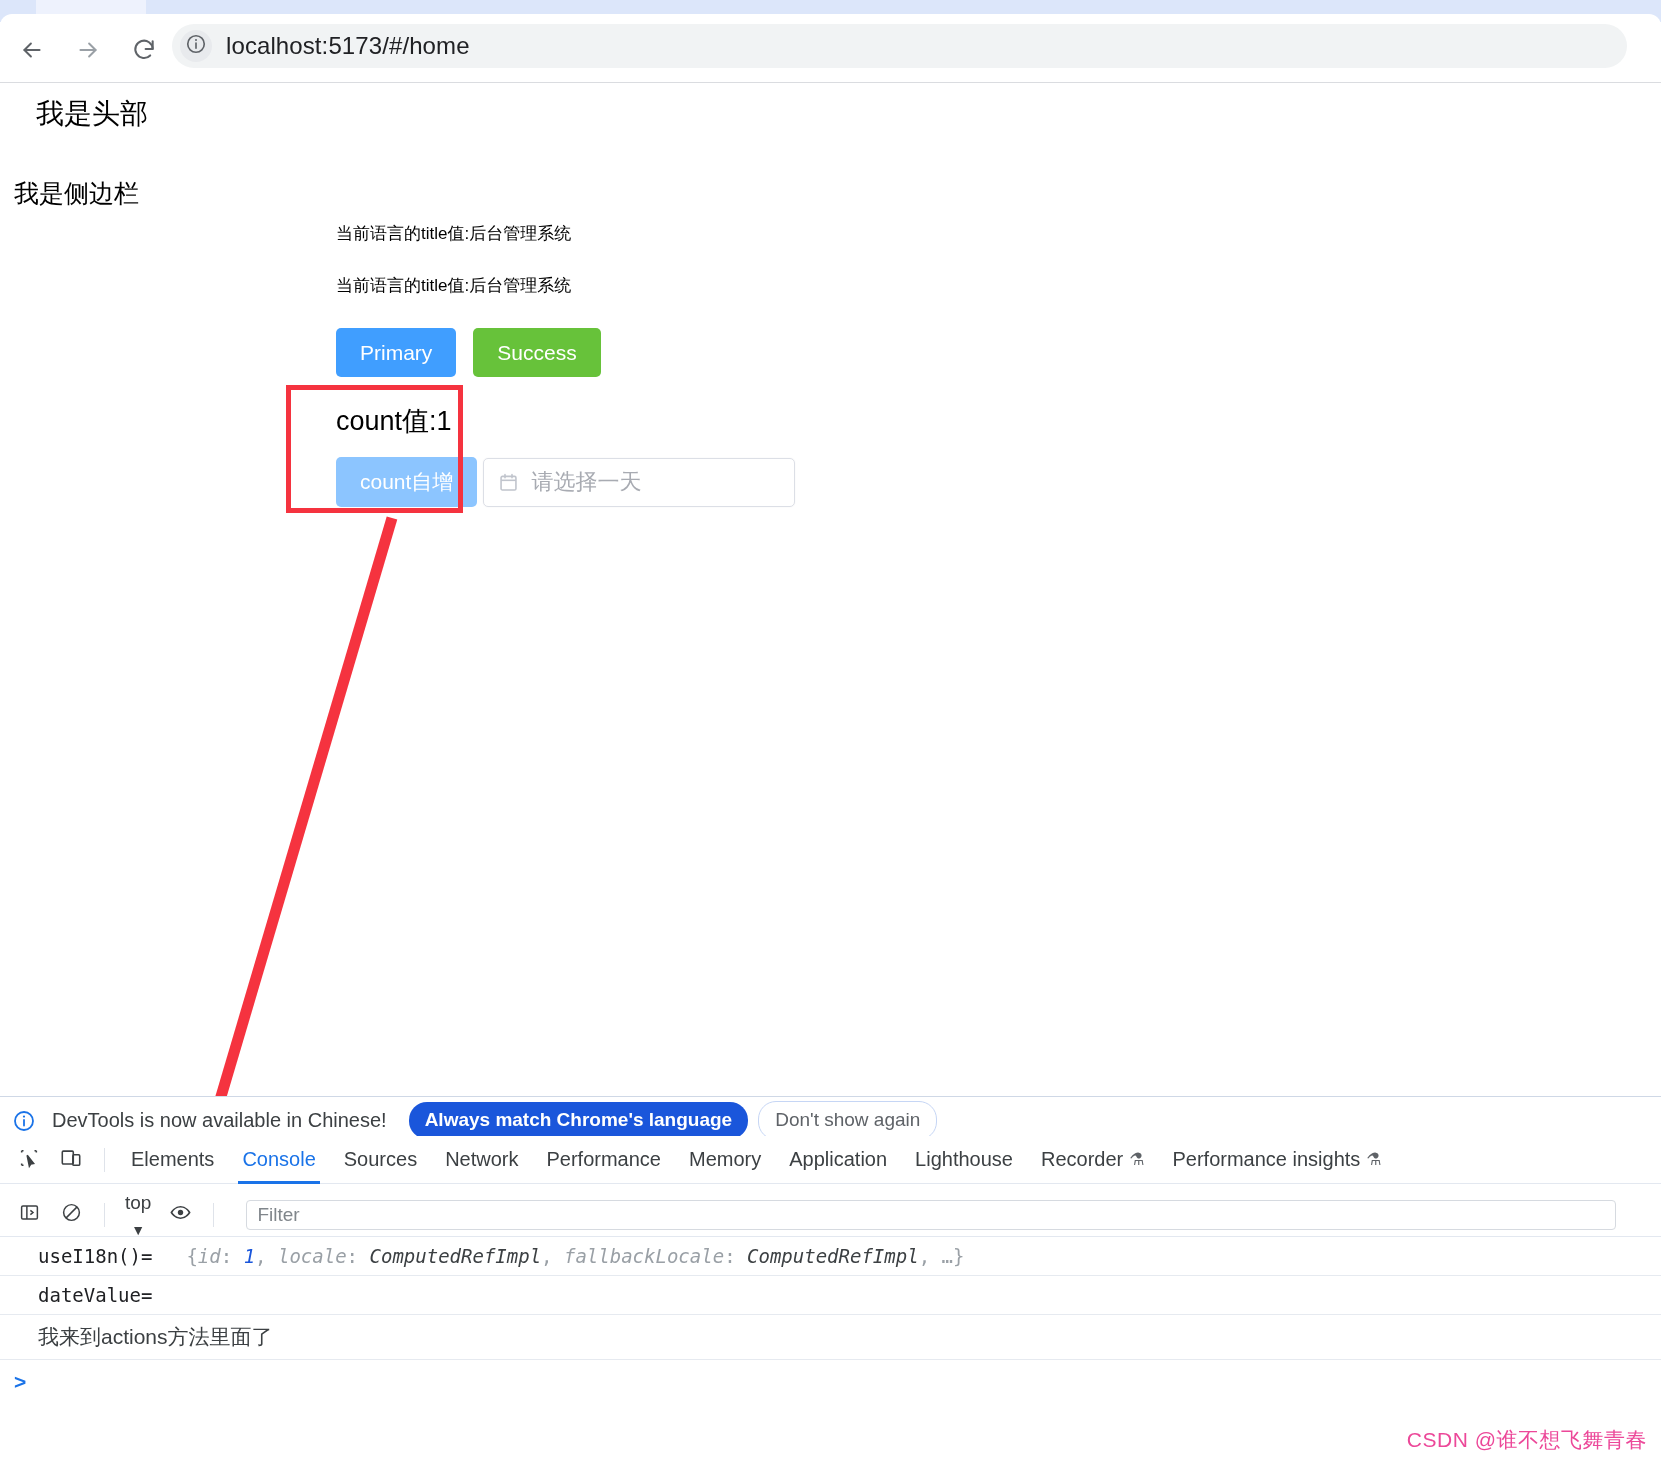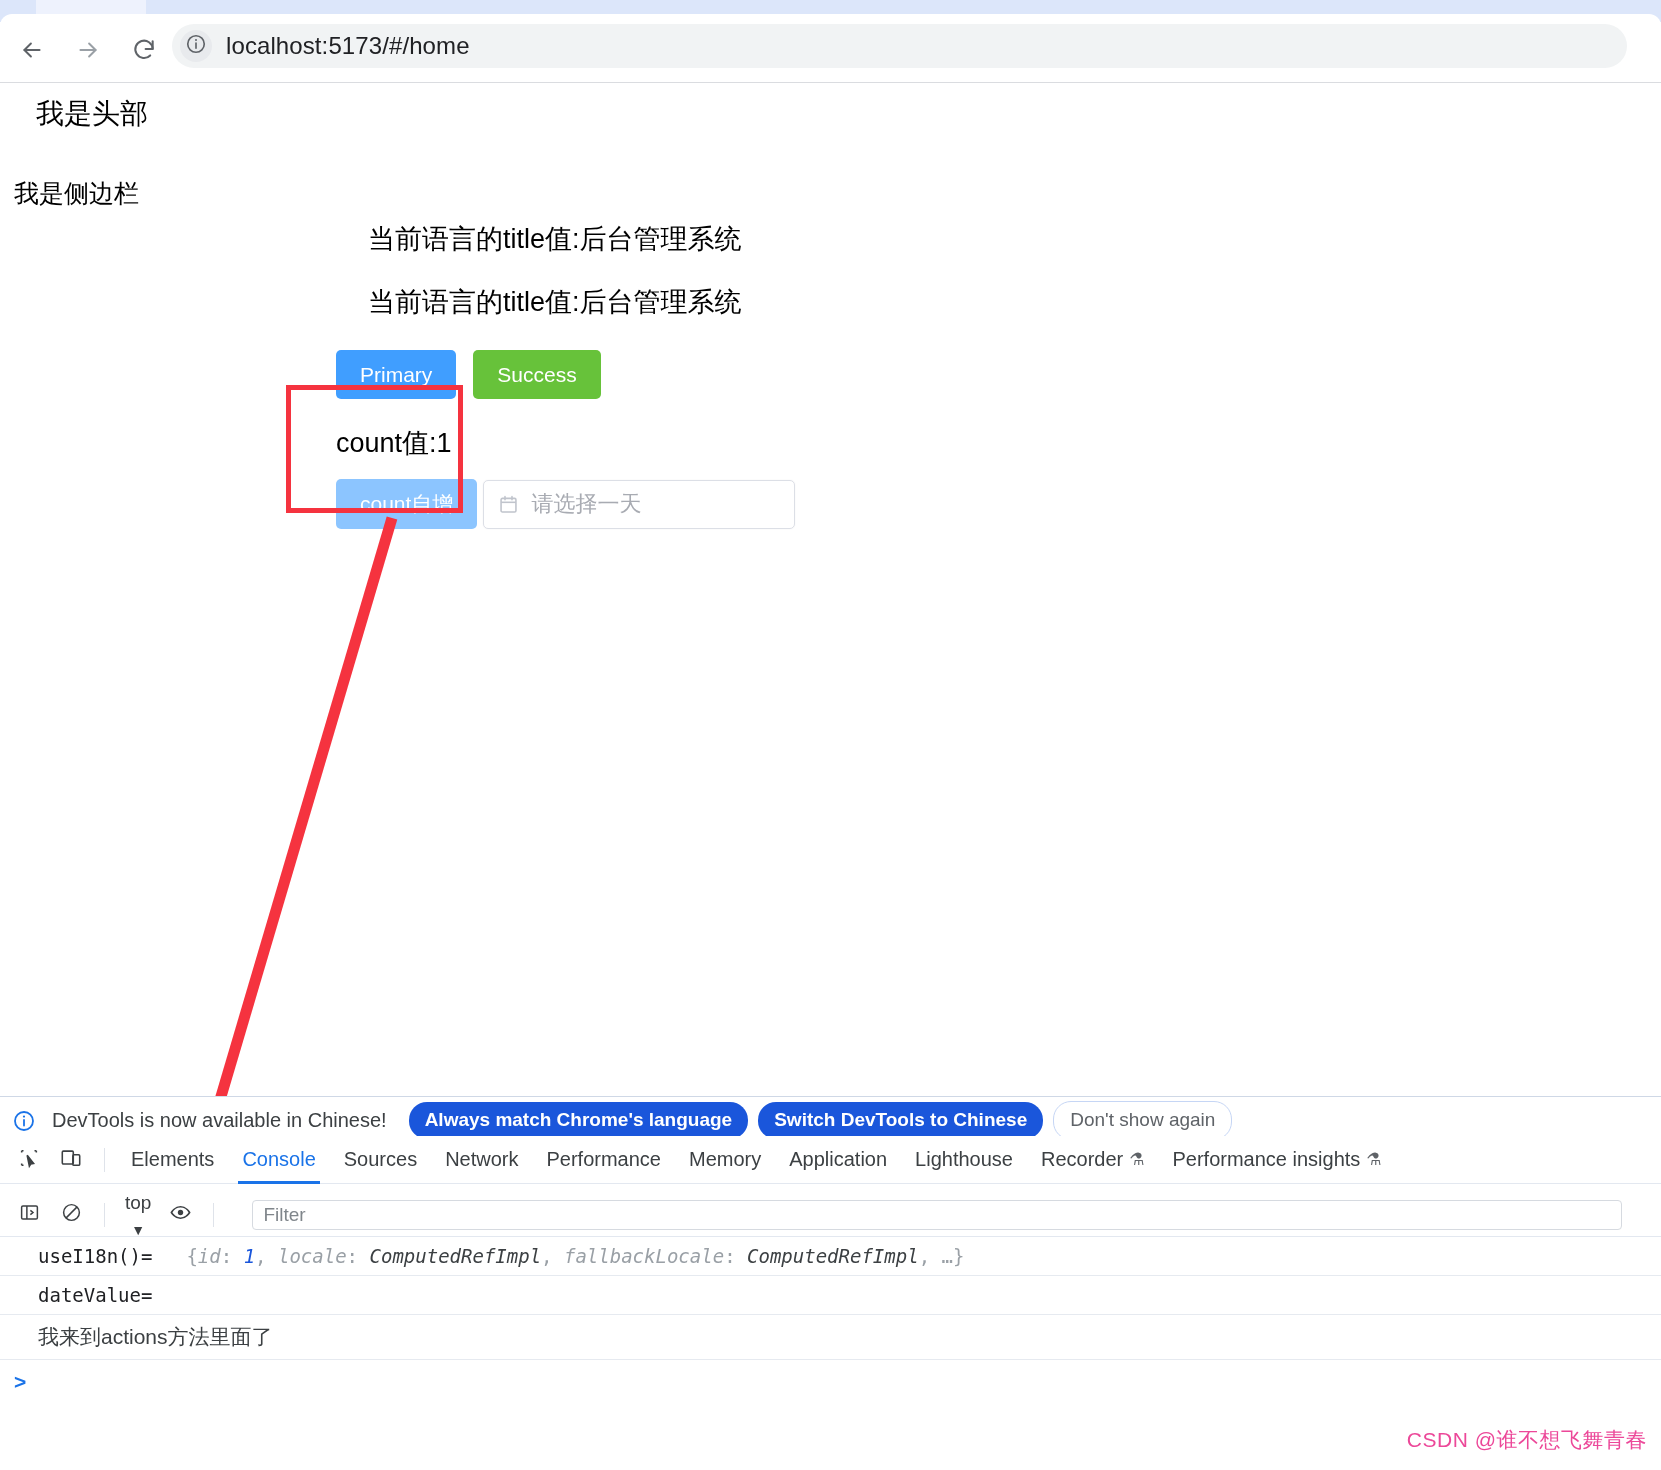--- a/index.html
+++ b/index.html
@@ -58,21 +58,21 @@
   .page-header {
     position: absolute; top: 12px; left: 36px;
     font-size: 28px; color: #000;
   }
   .page-sidebar {
     position: absolute; top: 94px; left: 14px;
     font-size: 25px; color: #000;
   }
   .page-main { position: absolute; top: 142px; left: 336px; }
   .i18n-line {
-    font-size: 27px; color: #000; margin-bottom: 33px; line-height: 1.1; margin-left: 32px;
+    font-size: 17px; color: #000; margin-bottom: 33px; line-height: 1.1;
   }
   .btn-row { display: flex; align-items: center; gap: 17px; margin-top: 6px; }
   .el-btn {
     border: none; border-radius: 5px; color: #fff; font-size: 21px;
     padding: 13px 24px; cursor: pointer; font-family: "Liberation Sans", sans-serif;
     line-height: 1.1;
   }
   .el-btn.primary { background: #409eff; }
   .el-btn.success { background: #67c23a; }
   .el-btn.light   { background: #8cc5ff; }
@@ -137,21 +137,21 @@
   .dt-console-toolbar {
     position: absolute; top: 96px; left: 0; width: 1661px; height: 44px;
     display: flex; align-items: center; padding-left: 8px;
     border-bottom: 1px solid #e3e8f0; background: #fff;
   }
   .ctx-select {
     font-size: 19px; color: #3c4043; display: flex; align-items: center; gap: 8px;
     cursor: pointer; padding: 4px 8px; flex-direction: column;
   }
   .filter-input {
-    margin-left: 26px; width: 1370px; height: 30px; border: 1px solid #d6dae0;
+    margin-left: 20px; width: 1370px; height: 30px; border: 1px solid #d6dae0;
     border-radius: 4px; font-size: 19px; color: #80868b; padding: 0 10px;
     display: flex; align-items: center; background: #fff; text-align: right;
   }
 
   .dt-console { position: absolute; top: 140px; left: 0; width: 1661px; height: 234px; background: #fff; }
   .log-row {
     border-bottom: 1px solid #e6eaf0; padding: 8px 0 8px 38px;
     font-family: "DejaVu Sans Mono", monospace; font-size: 19px; color: #202124;
     display: flex; align-items: center; min-height: 36px;
   }
@@ -264,21 +264,20 @@
     <div class="dt-banner">
       <span class="info-icon">
         <svg width="24" height="24" viewBox="0 0 24 24" fill="none" stroke="#1a73e8" stroke-width="1.8">
           <circle cx="12" cy="12" r="9"></circle>
             <line x1="12" y1="11" x2="12" y2="16.5" stroke-linecap="round"></line>
           <circle cx="12" cy="7.6" r="1.1" fill="#1a73e8" stroke="none"></circle>
         </svg>
       </span>
       <span class="banner-text">DevTools is now available in Chinese!</span>
       <button class="pill solid">Always match Chrome's language</button>
-      <button class="pill solid">Switch DevTools to Chinese</button>
       <button class="pill ghost">Don't show again</button>
     </div>
 
     <div class="dt-tabbar">
       <div class="dt-icon-btn">
         <span>
           <svg width="22" height="22" viewBox="0 0 24 24" fill="none" stroke="#3c4043" stroke-width="1.7">
             <path d="M4 4v3M4 4h3M20 4v3M20 4h-3M4 20v-3M4 20h3" stroke-dasharray="2 2"></path>
             <path d="M10 9l7 9-3 .4-1.6 2.6z" fill="#3c4043"></path>
           </svg>

